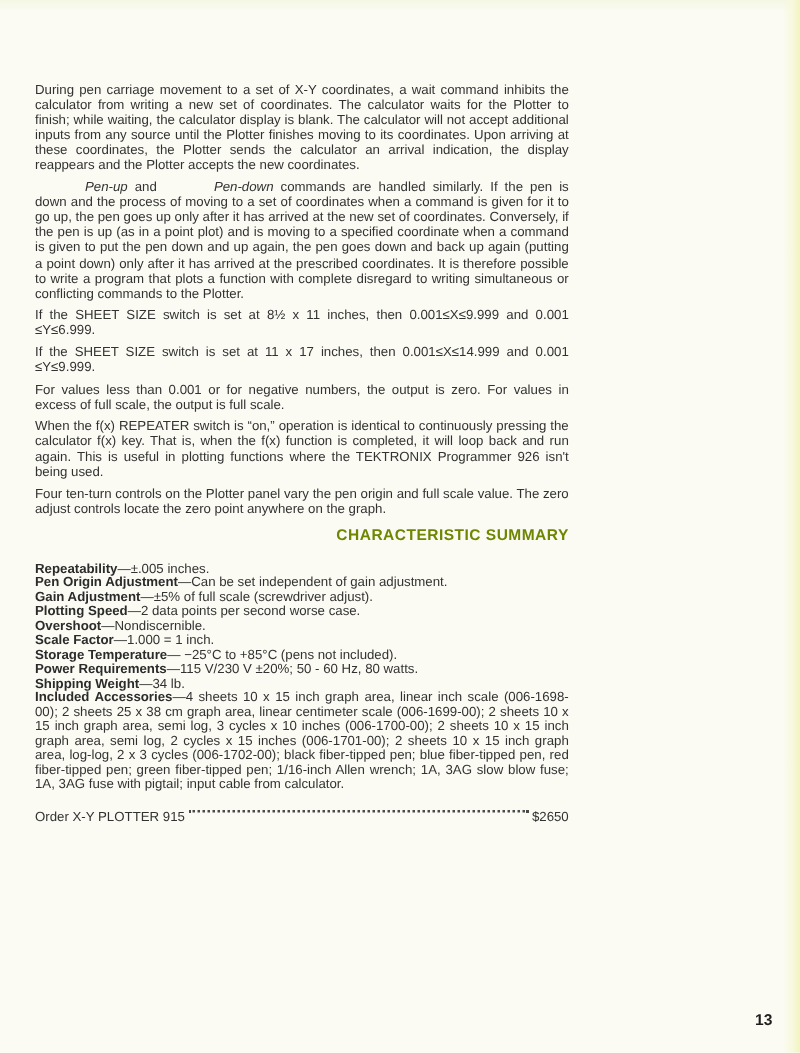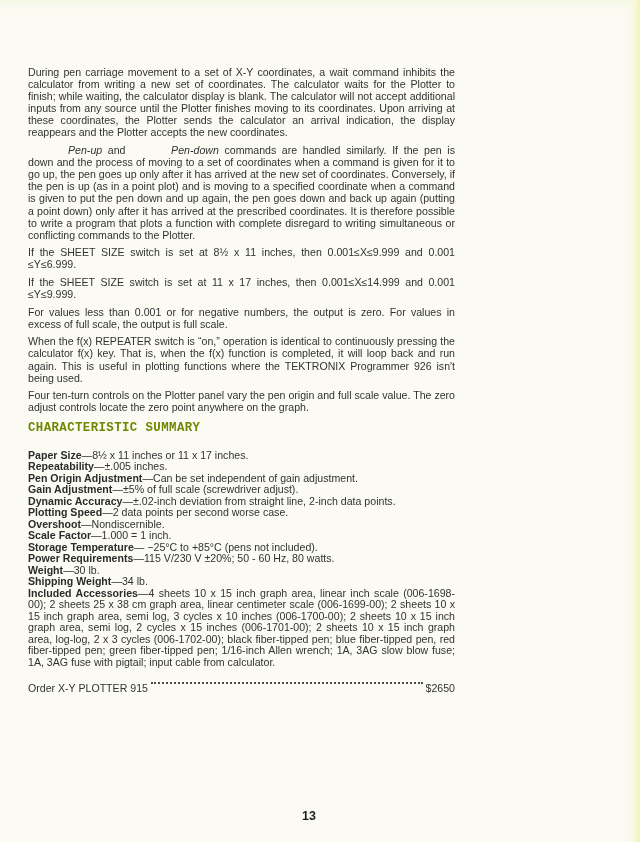--- a/index.html
+++ b/index.html
@@ -22,45 +22,44 @@
     left: 28px; top: 66px; width: 427px;
     color: #323232;
     font-size: 10.6px;
     line-height: 12.1px;
     text-align: justify;
   }
   .content p { margin: 0 0 5.5px 0; }
   .content p i { font-style: italic; margin-left: 40px; }
   .section-heading {
     margin: 9px 0 15px 0;
-    text-align: left;
+    text-align: right;
     font-weight: bold;
     font-size: 12.4px;
     letter-spacing: 0.4px;
     color: #6f8600;
-    font-family: Liberation Mono, monospace;
   }
   .summary { line-height: 11.5px; }
   .summary-item { margin: 0; text-align: justify; }
   .summary-item b { font-weight: bold; color: #2b2b2b; }
   .order-line {
     margin-top: 14px;
     display: flex;
     align-items: flex-start;
   }
   .leader {
     flex: 1;
     height: 0;
     border-bottom: 2px dotted #4a4a4a;
     margin: 0 3px 2px 3px;
   }
   .page-number {
     position: absolute;
     top: 809px; left: 0; width: 618px;
-    text-align: center;
+    text-align: right;
     font-weight: bold;
     font-size: 12.5px;
     color: #1e1e1e;
   }
 </style>
 </head>
 <body>
 
 <div class="page">
   <div class="content">
@@ -77,44 +76,41 @@
     <p>For values less than 0.001 or for negative numbers, the output is zero. For values in excess of full scale, the output is full scale.</p>
 
     <p>When the f(x) REPEATER switch is “on,” operation is identical to continuously pressing the calculator f(x) key. That is, when the f(x) function is completed, it will loop back and run again. This is useful in plotting functions where the TEKTRONIX Programmer 926 isn't being used.</p>
 
     <p>Four ten-turn controls on the Plotter panel vary the pen origin and full scale value. The zero adjust controls locate the zero point anywhere on the graph.</p>
 
     <div class="section-heading">CHARACTERISTIC SUMMARY</div>
 
     <div class="summary">
 
-        <div class="summary-item"><b>Paper Size</b><span>—8½ x 11 inches or 11 x 17 inches.</span></div>
 
 
         <div class="summary-item"><b>Repeatability</b><span>—±.005 inches.</span></div>
 
         <div class="summary-item"><b>Pen Origin Adjustment</b><span>—Can be set independent of gain adjustment.</span></div>
 
         <div class="summary-item"><b>Gain Adjustment</b><span>—±5% of full scale (screwdriver adjust).</span></div>
 
-        <div class="summary-item"><b>Dynamic Accuracy</b><span>—±.02-inch deviation from straight line, 2-inch data points.</span></div>
 
         <div class="summary-item"><b>Plotting Speed</b><span>—2 data points per second worse case.</span></div>
 
         <div class="summary-item"><b>Overshoot</b><span>—Nondiscernible.</span></div>
 
         <div class="summary-item"><b>Scale Factor</b><span>—1.000 = 1 inch.</span></div>
 
 
         <div class="summary-item"><b>Storage Temperature</b><span>— −25°C to +85°C (pens not included).</span></div>
 
         <div class="summary-item"><b>Power Requirements</b><span>—115 V/230 V ±20%; 50 - 60 Hz, 80 watts.</span></div>
 
 
-        <div class="summary-item"><b>Weight</b><span>—30 lb.</span></div>
 
         <div class="summary-item"><b>Shipping Weight</b><span>—34 lb.</span></div>
 
         <div class="summary-item"><b>Included Accessories</b><span>—4 sheets 10 x 15 inch graph area, linear inch scale (006-1698-00); 2 sheets 25 x 38 cm graph area, linear centimeter scale (006-1699-00); 2 sheets 10 x 15 inch graph area, semi log, 3 cycles x 10 inches (006-1700-00); 2 sheets 10 x 15 inch graph area, semi log, 2 cycles x 15 inches (006-1701-00); 2 sheets 10 x 15 inch graph area, log-log, 2 x 3 cycles (006-1702-00); black fiber-tipped pen; blue fiber-tipped pen, red fiber-tipped pen; green fiber-tipped pen; 1/16-inch Allen wrench; 1A, 3AG slow blow fuse; 1A, 3AG fuse with pigtail; input cable from calculator.</span></div>
       </div>
 
     <div class="order-line">
       <span>Order X-Y PLOTTER 915</span>
       <span class="leader"></span>
       <span>$2650</span>

